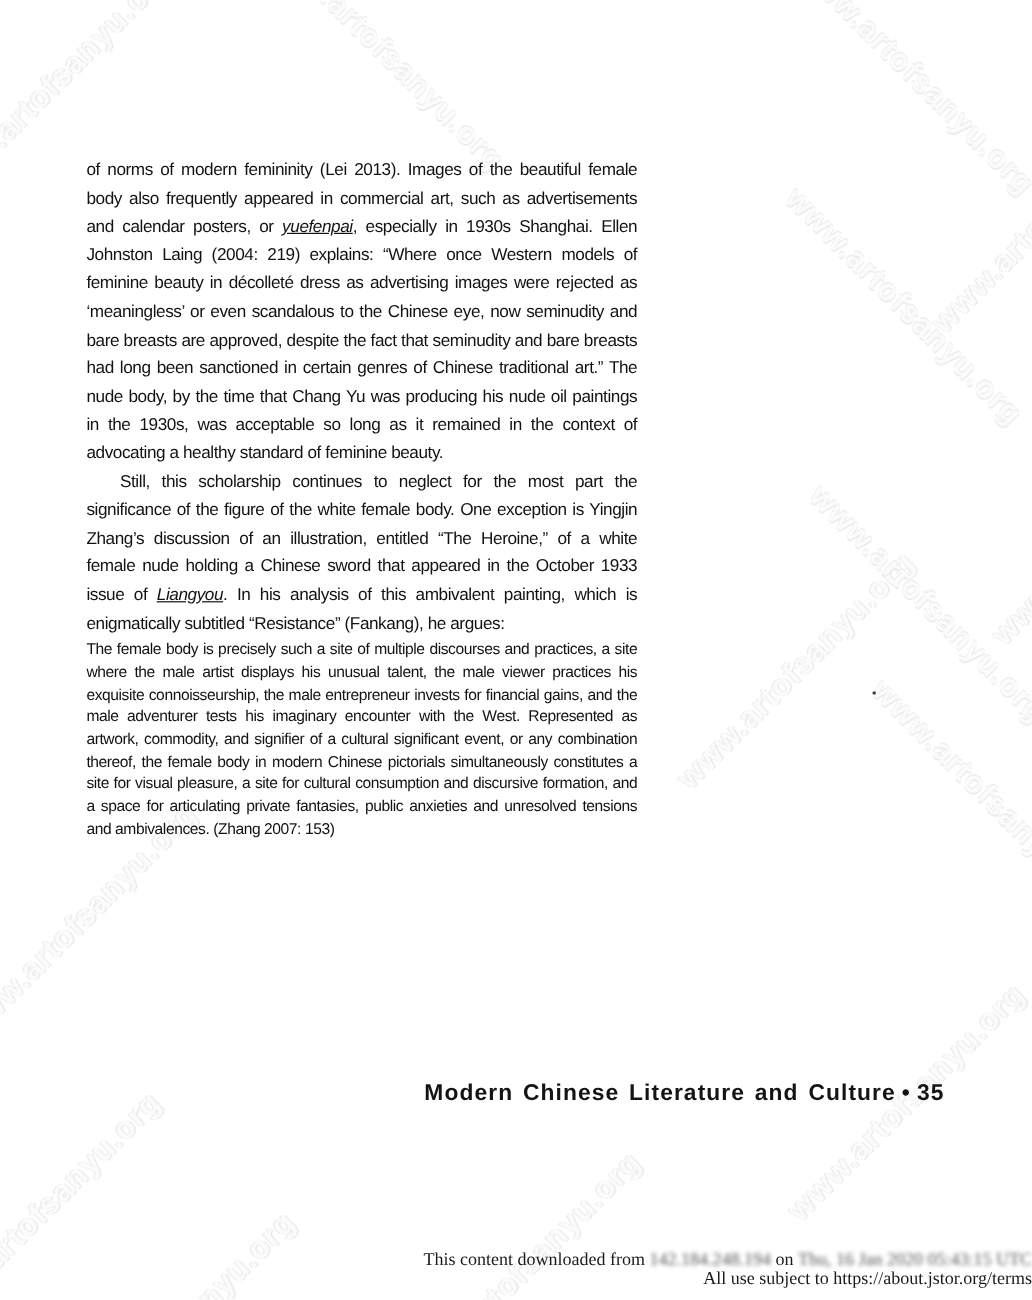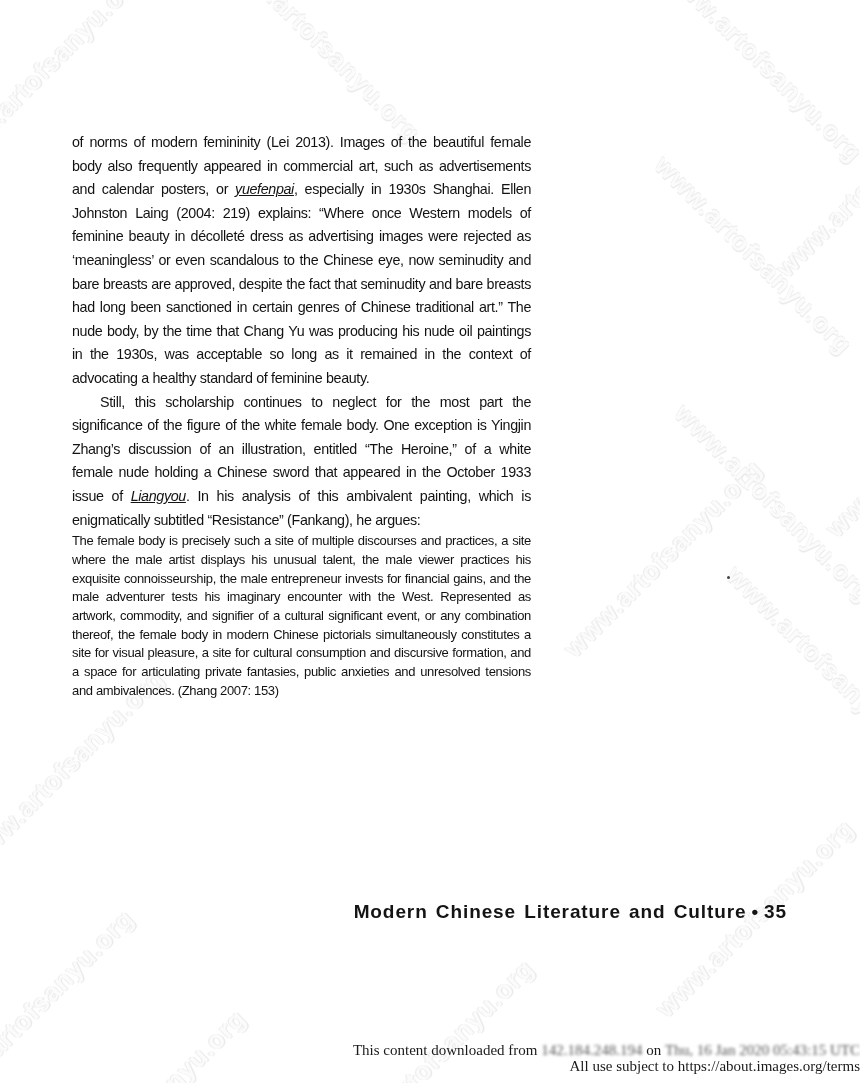--- a/index.html
+++ b/index.html
@@ -59,14 +59,14 @@
   <p class="quote">The female body is precisely such a site of multiple discourses and practices, a site where the male artist displays his unusual talent, the male viewer practices his exquisite connoisseurship, the male entrepreneur invests for financial gains, and the male adventurer tests his imaginary encounter with the West. Represented as artwork, commodity, and signifier of a cultural significant event, or any combination thereof, the female body in modern Chinese pictorials simultaneously constitutes a site for visual pleasure, a site for cultural consumption and discursive formation, and a space for articulating private fantasies, public anxieties and unresolved tensions and ambivalences. (Zhang 2007: 153)</p>
 
 </div>
 
 <div class="speck" style="left:727px;top:576px;width:3px;height:3px;"></div>
 
 <div class="running-footer"><span>Modern Chinese Literature and Culture</span><span class="bullet">•</span><span>35</span></div>
 
 <div class="jstor">
   <div><span>This content downloaded from</span>&nbsp;<span class="redacted">142.184.248.194</span>&nbsp;<span>on</span>&nbsp;<span class="redacted">Thu, 16 Jan 2020 05:43:15 UTC</span></div>
-  <div>All use subject to https://about.images.org/terms</div>
+  <div>All use subject to https://about.jstor.org/terms</div>
 </div>
 
 </body></html>

